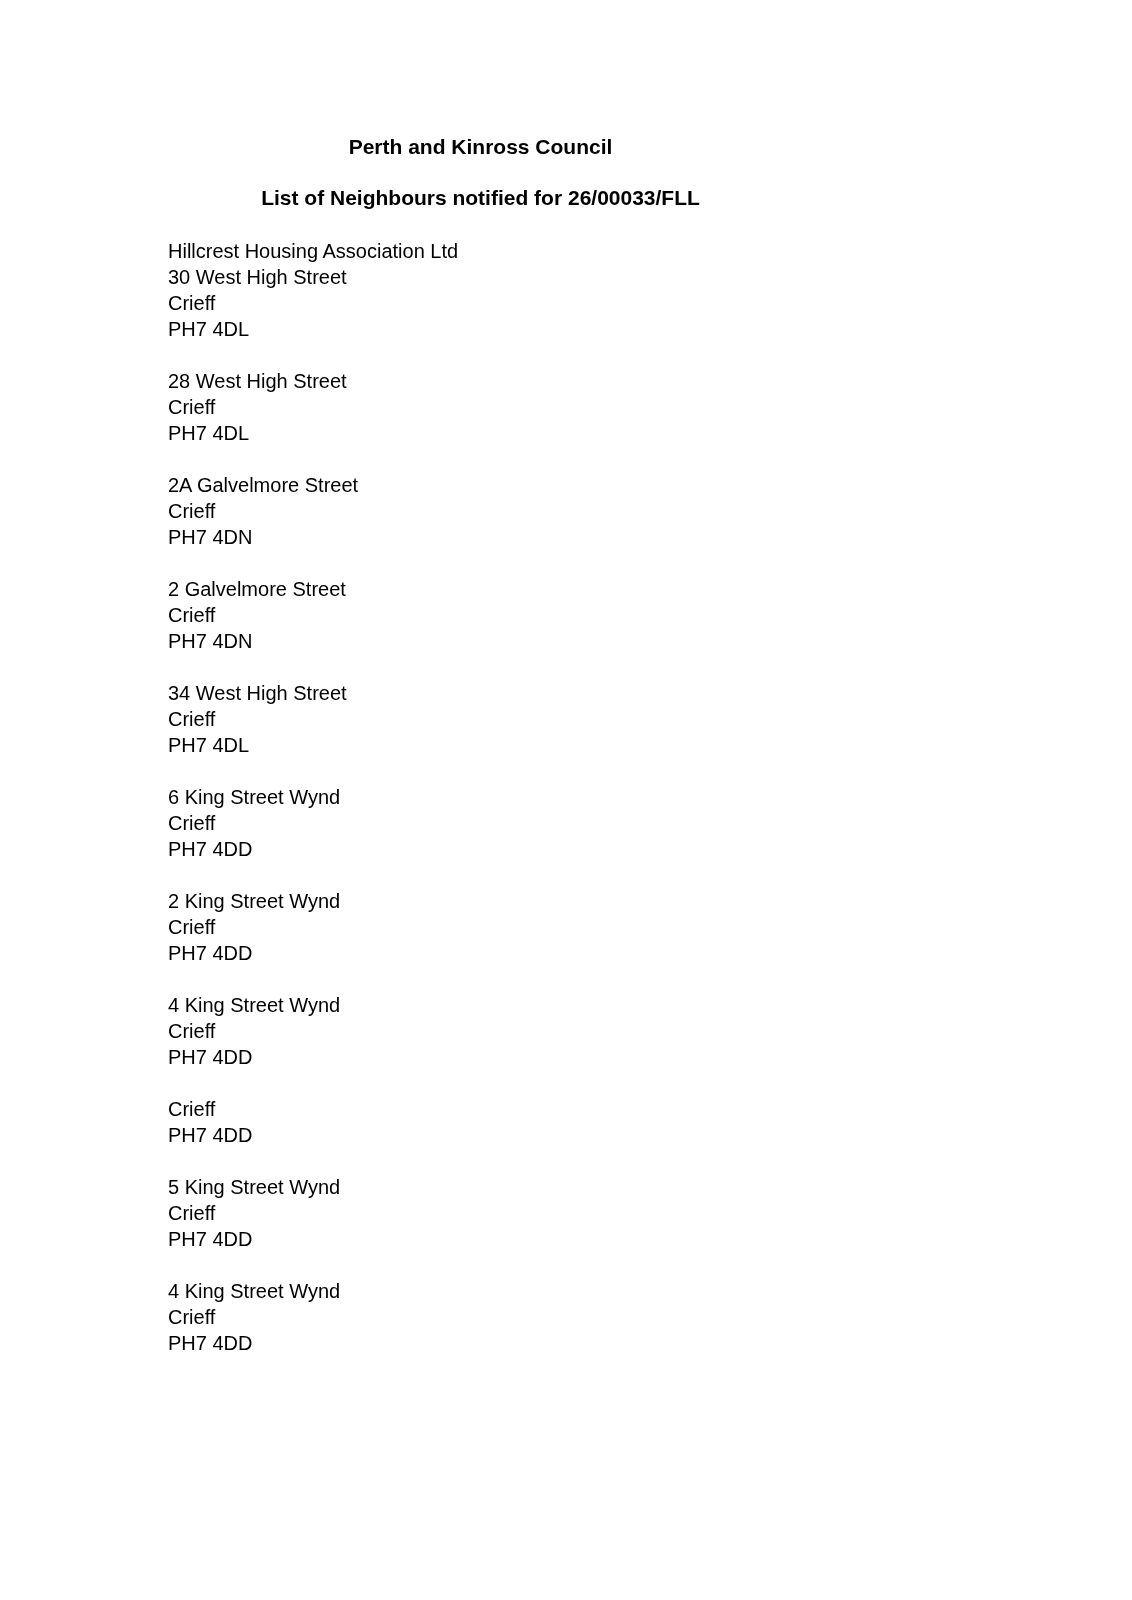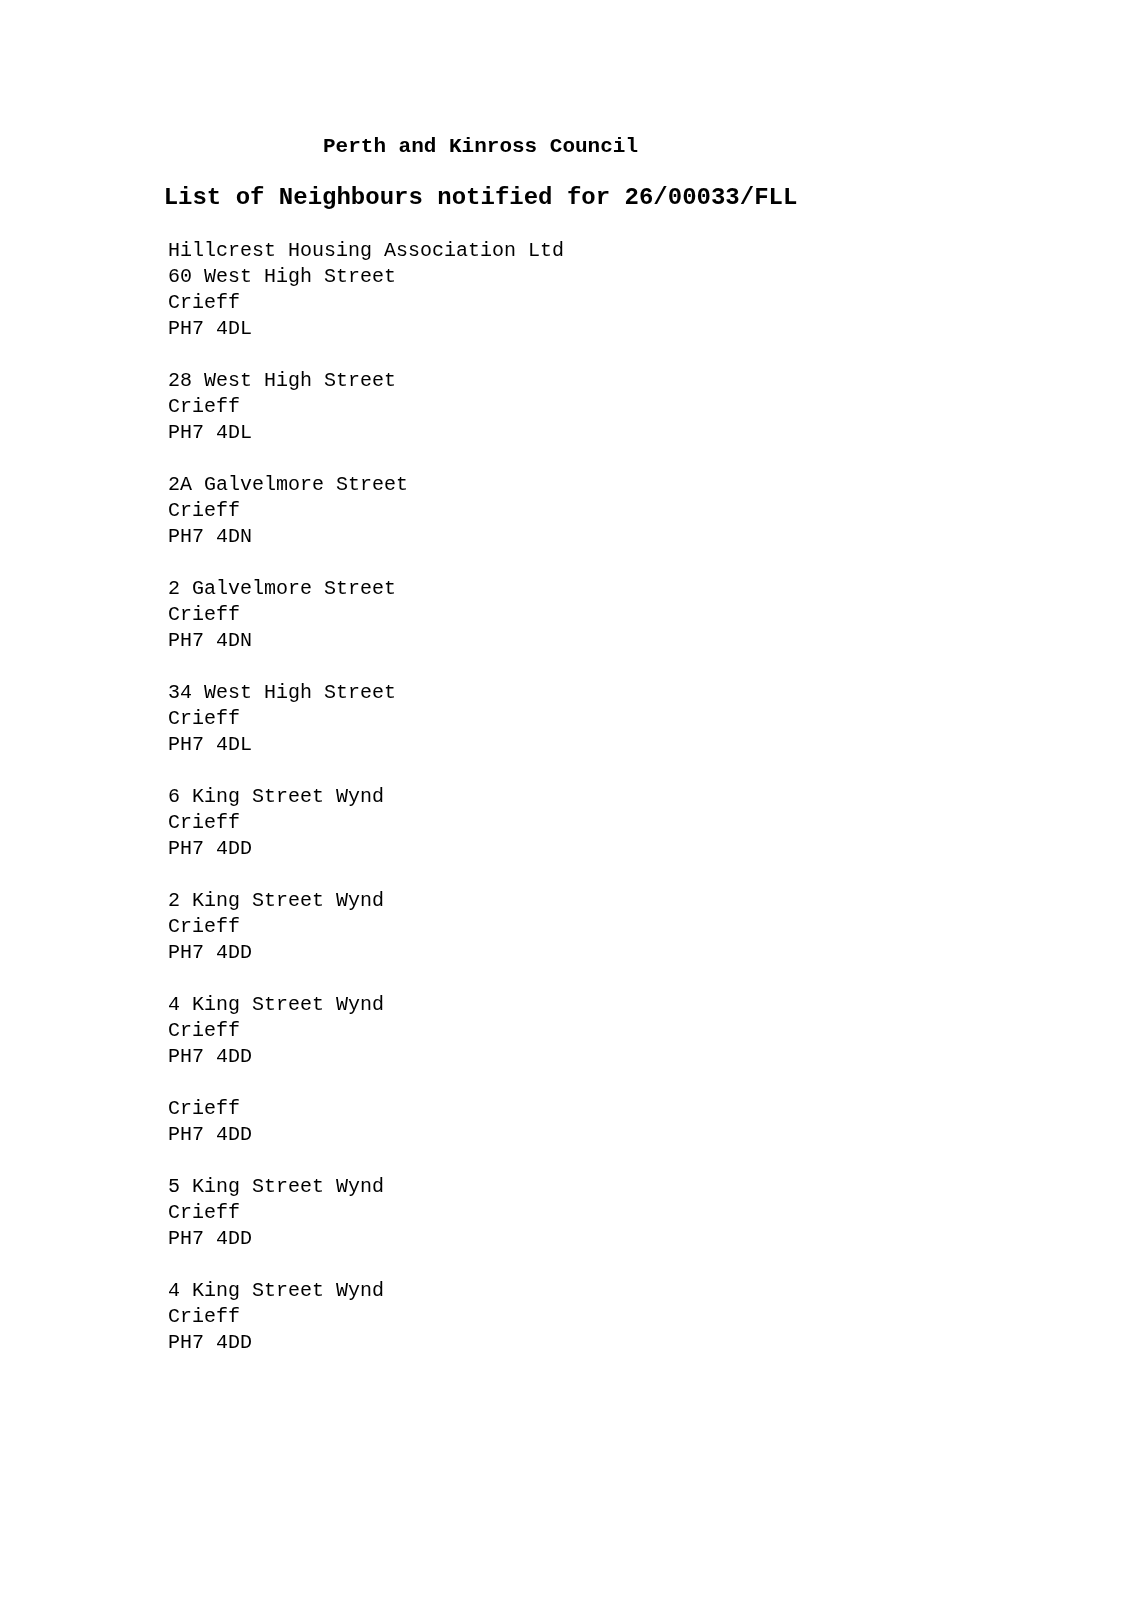--- a/index.html
+++ b/index.html
@@ -6,35 +6,35 @@
     margin: 0;
     padding: 0;
     background: #ffffff;
   }
   .page {
     position: relative;
     width: 961px;
     height: 1600px;
     background: #ffffff;
     color: #000000;
-    font-family: Liberation Mono, monospace;
+    font-family: Liberation Sans, sans-serif;
     overflow: hidden;
     box-sizing: border-box;
   }
   .doc-title {
     padding-top: 134px;
     text-align: center;
     font-size: 21px;
     font-weight: bold;
     line-height: 26px;
   }
   .doc-subtitle {
     margin-top: 25px;
     text-align: center;
-    font-size: 24px;
+    font-size: 21px;
     font-weight: bold;
     line-height: 26px;
   }
   .address-list {
     margin-top: 27px;
     margin-left: 168px;
     font-size: 20px;
     line-height: 26px;
   }
   .address-block {
@@ -46,21 +46,21 @@
 </style>
 </head>
 <body>
 
 <div class="page">
   <div class="doc-title">Perth and Kinross Council</div>
   <div class="doc-subtitle">List of Neighbours notified for 26/00033/FLL</div>
   <div class="address-list">
       <div class="address-block">
         <div class="address-line">Hillcrest Housing Association Ltd</div>
-        <div class="address-line">60 West High Street</div>
+        <div class="address-line">30 West High Street</div>
         <div class="address-line">Crieff</div>
         <div class="address-line">PH7 4DL</div>
       </div>
       <div class="address-block">
         <div class="address-line">28 West High Street</div>
         <div class="address-line">Crieff</div>
         <div class="address-line">PH7 4DL</div>
       </div>
       <div class="address-block">
         <div class="address-line">2A Galvelmore Street</div>

